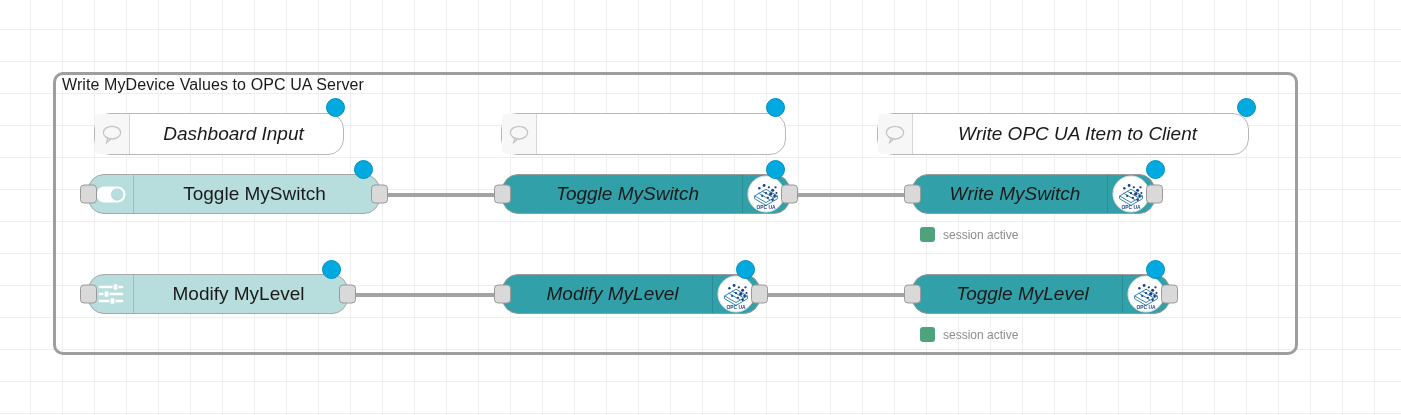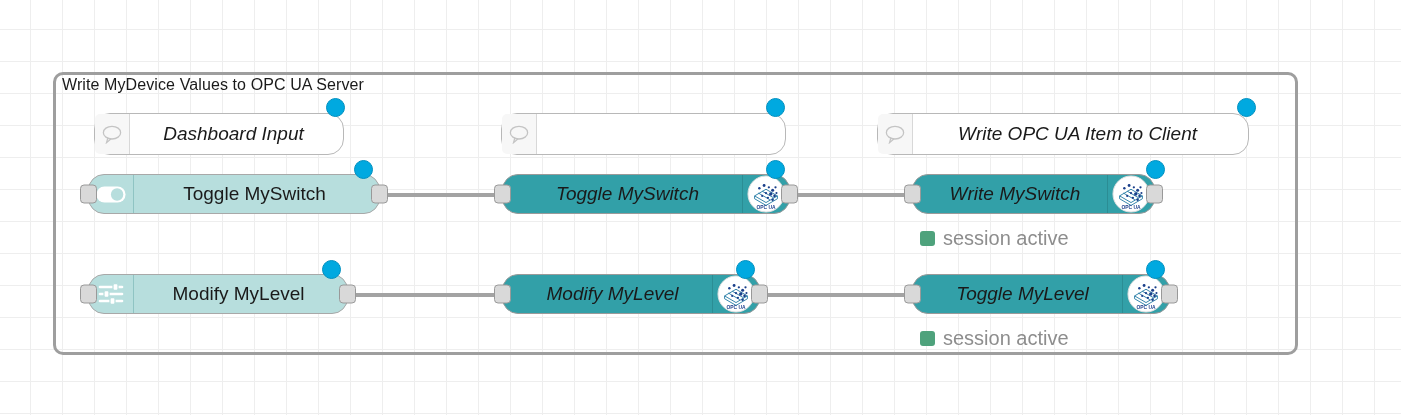--- a/index.html
+++ b/index.html
@@ -183,21 +183,21 @@
     z-index: 3;
   }
   .status .dot {
     width: 15px;
     height: 15px;
     border-radius: 3px;
     background: #4ea27c;
     flex: 0 0 auto;
   }
   .status .txt {
-    font-size: 20px;
+    font-size: 12px;
     color: #8d8d8d;
     white-space: nowrap;
   }
 
   
   .bubble-icon { width: 22px; height: 20px; display:block; }
   .toggle-icon { width: 30px; height: 17px; display:block; }
   .slider-icon { width: 26px; height: 24px; display:block; }
   .opcua-logo  { width: 38px; height: 38px; display:block; }
 </style>

